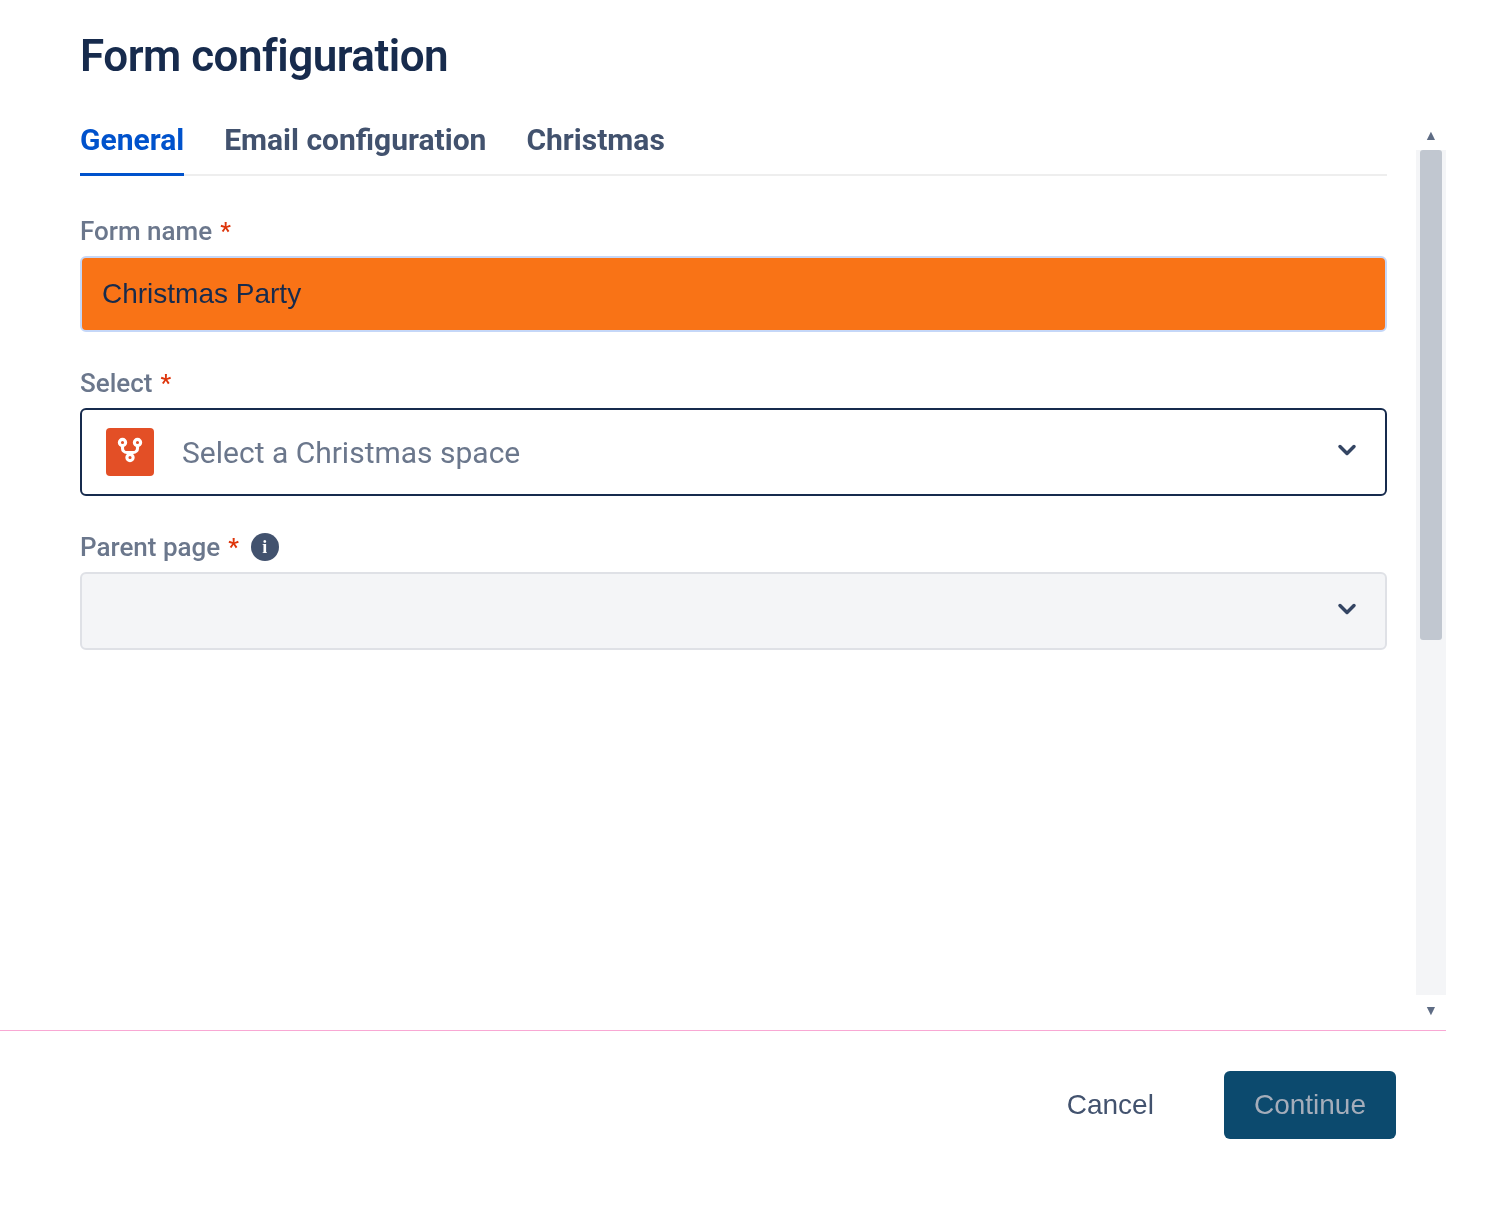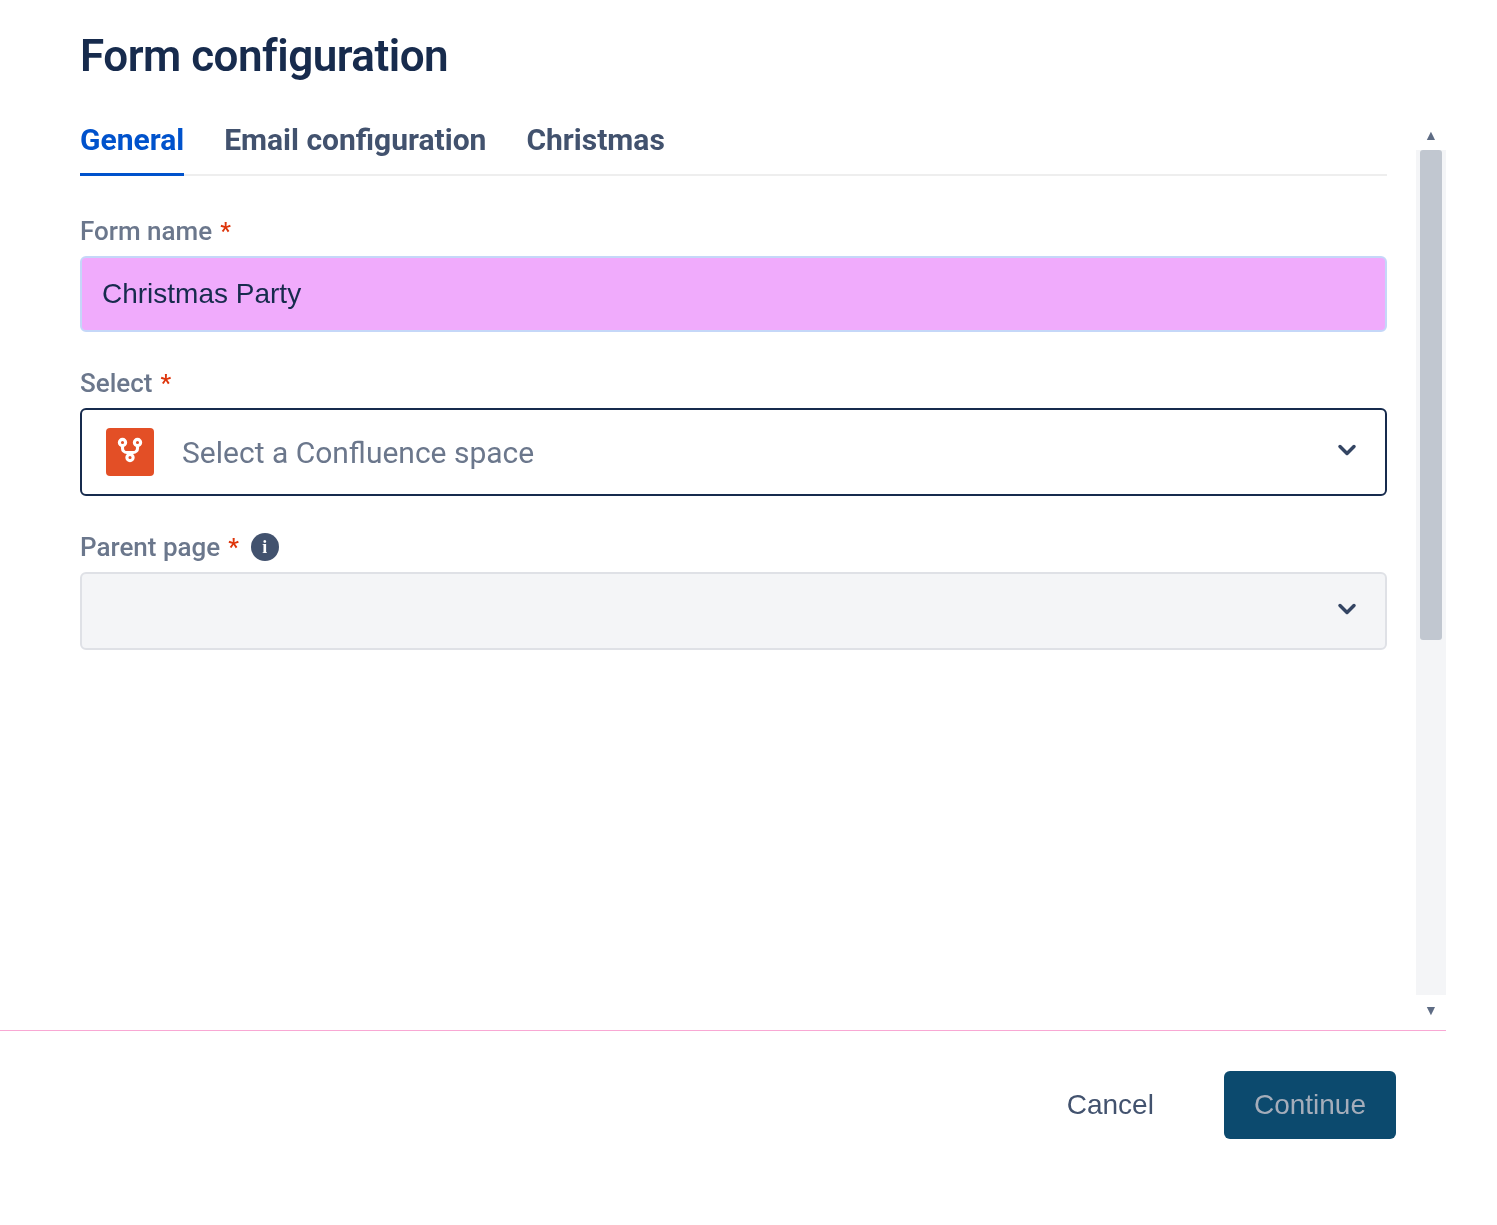--- a/index.html
+++ b/index.html
@@ -87,21 +87,21 @@
     height: 76px;
     padding: 0 20px;
     font-size: 28px;
     color: #172B4D;
     border: 2px solid #DFE1E6;
     border-radius: 6px;
     background: #F4F5F7;
     outline: none;
   }
   .text-input.highlight {
-    background: #f0abfc;
+    background: #f97316;
     border-color: #C5D7F8;
   }
   .textarea-input {
     width: 100%;
     height: 150px;
     padding: 16px 20px;
     font-size: 26px;
     color: #172B4D;
     border: 2px solid #DFE1E6;
     border-radius: 6px;
@@ -261,21 +261,21 @@
               <svg width="30" height="30" viewBox="0 0 24 24" fill="none" stroke="#fff" stroke-width="2.5" stroke-linecap="round" stroke-linejoin="round">
                 <circle cx="6" cy="6" r="2.5"></circle>
                 <circle cx="18" cy="6" r="2.5"></circle>
                 <circle cx="12" cy="18" r="2.5"></circle>
                 <path d="M6 8.5v2c0 2 1.5 3.5 3.5 3.5H12"></path>
                 <path d="M18 8.5v2c0 2-1.5 3.5-3.5 3.5H12"></path>
                 <path d="M12 14v1.5"></path>
               </svg>
             </span>
           </div>
-          <span class="select-placeholder">Select a Confluence space</span>
+          <span class="select-placeholder">Select a Christmas space</span>
           <span class="chevron">
             <svg viewBox="0 0 24 24" fill="none" stroke="currentColor" stroke-width="3" stroke-linecap="round" stroke-linejoin="round">
                 <polyline points="6 9 12 15 18 9"></polyline>
               </svg>
           </span>
         </div>
       </div>
 
       <div class="field-group">
         <div class="field-label">

